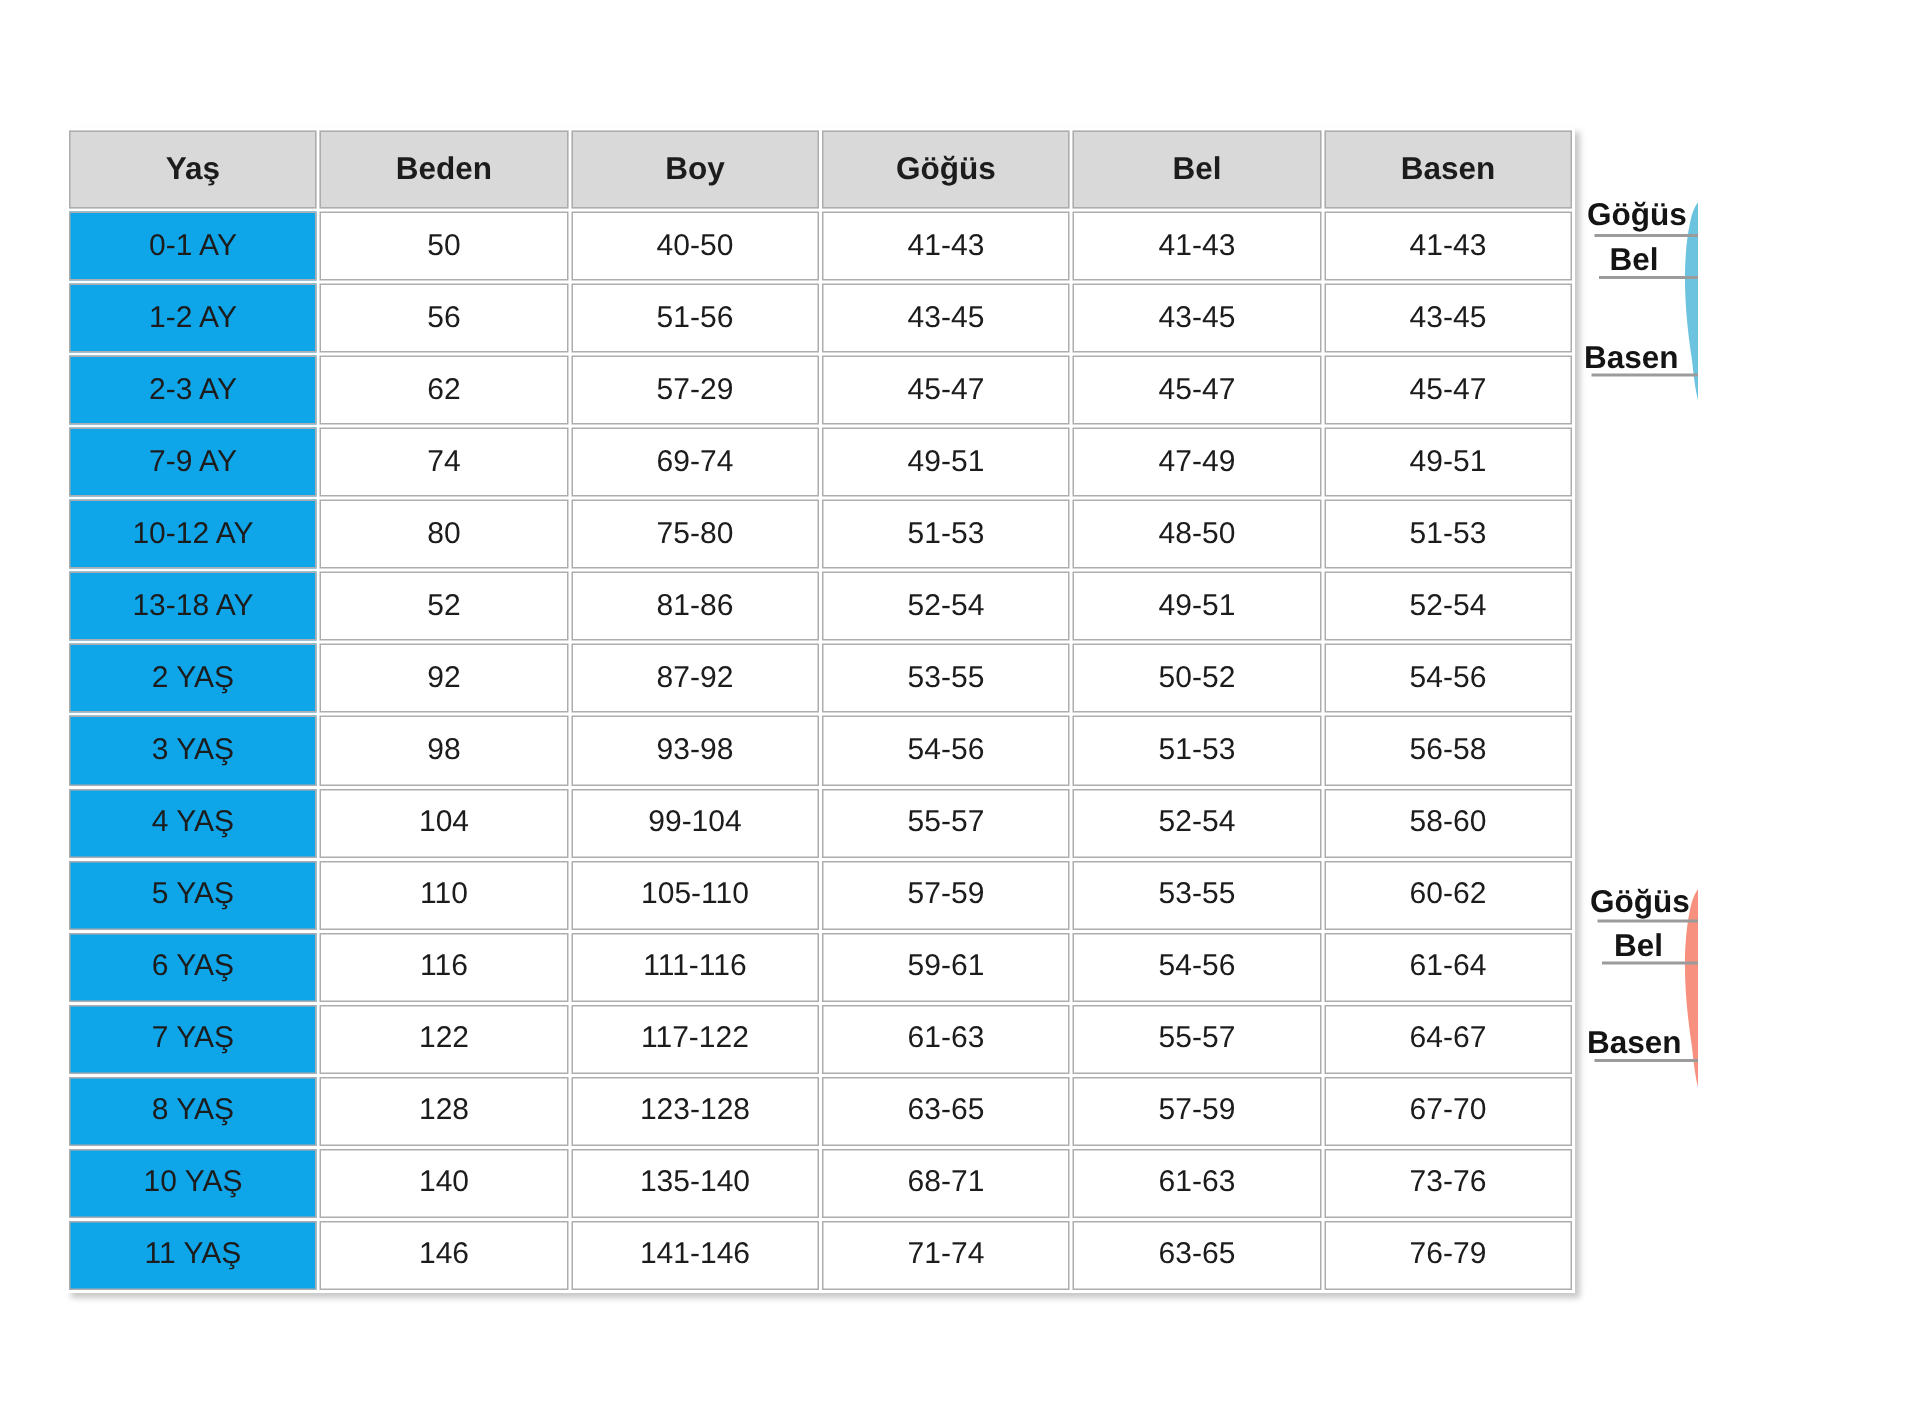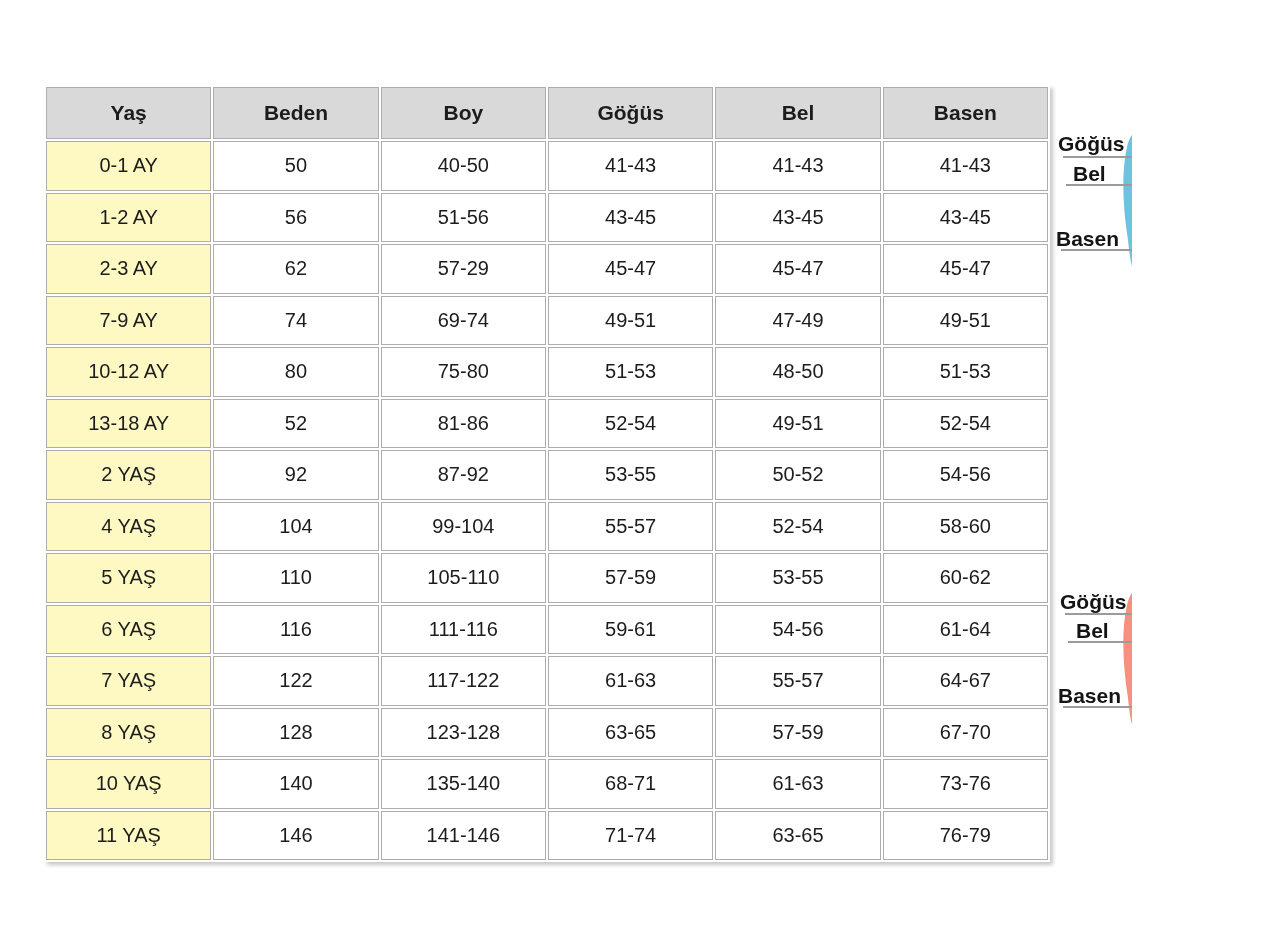--- a/index.html
+++ b/index.html
@@ -20,21 +20,21 @@
   table.size-table th, table.size-table td {
     border: 1px solid #adadad;
     text-align: center; vertical-align: middle;
     color: #1c1c1c; padding: 0;
     overflow: hidden; white-space: nowrap;
   }
   table.size-table th {
     background: #d9d9d9; font-weight: 700; font-size: 21px; height: 50px;
   }
   table.size-table td { background: #ffffff; font-size: 20px; }
-  table.size-table td:first-child { background: #fef9c3; }
+  table.size-table td:first-child { background: #0ea5e9; }
 
   
   svg.figure { position: absolute; }
   svg.figure .gap { stroke: #ffffff; stroke-width: 3; fill: none; }
 
   
   .m-label {
     position: absolute; font-weight: 700; font-size: 21px;
     color: #141414; line-height: 22px; white-space: nowrap;
   }
@@ -106,20 +106,28 @@
           <td>49-51</td>
           <td>52-54</td>
         </tr>
         <tr>
           <td>2 YAŞ</td>
           <td>92</td>
           <td>87-92</td>
           <td>53-55</td>
           <td>50-52</td>
           <td>54-56</td>
+        </tr>
+        <tr>
+          <td>3 YAŞ</td>
+          <td>98</td>
+          <td>93-98</td>
+          <td>54-56</td>
+          <td>51-53</td>
+          <td>56-58</td>
         </tr>
         <tr>
           <td>4 YAŞ</td>
           <td>104</td>
           <td>99-104</td>
           <td>55-57</td>
           <td>52-54</td>
           <td>58-60</td>
         </tr>
         <tr>

